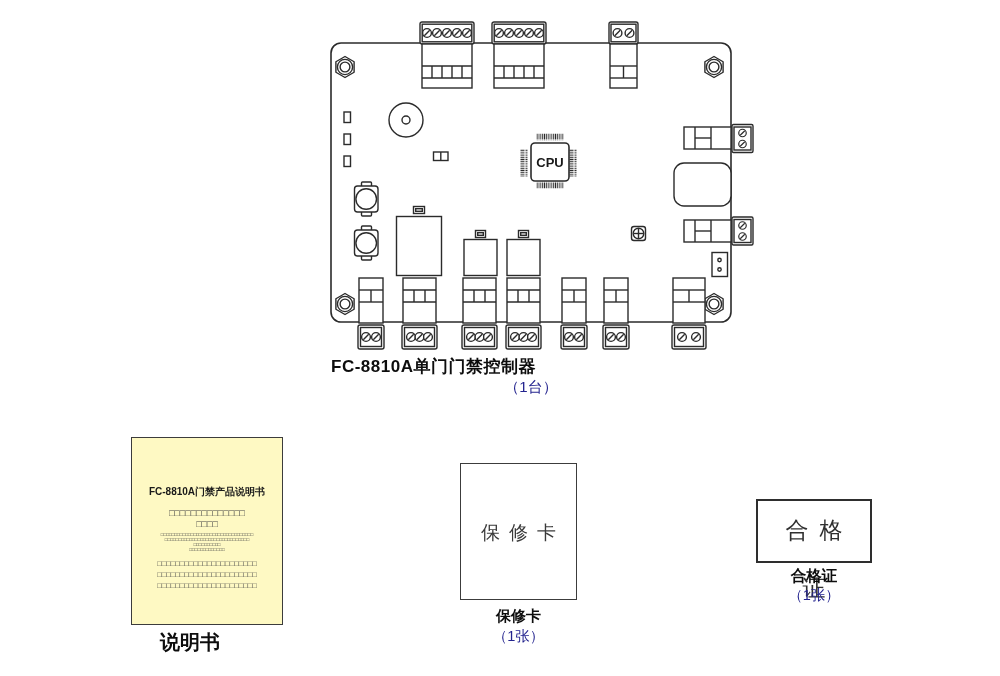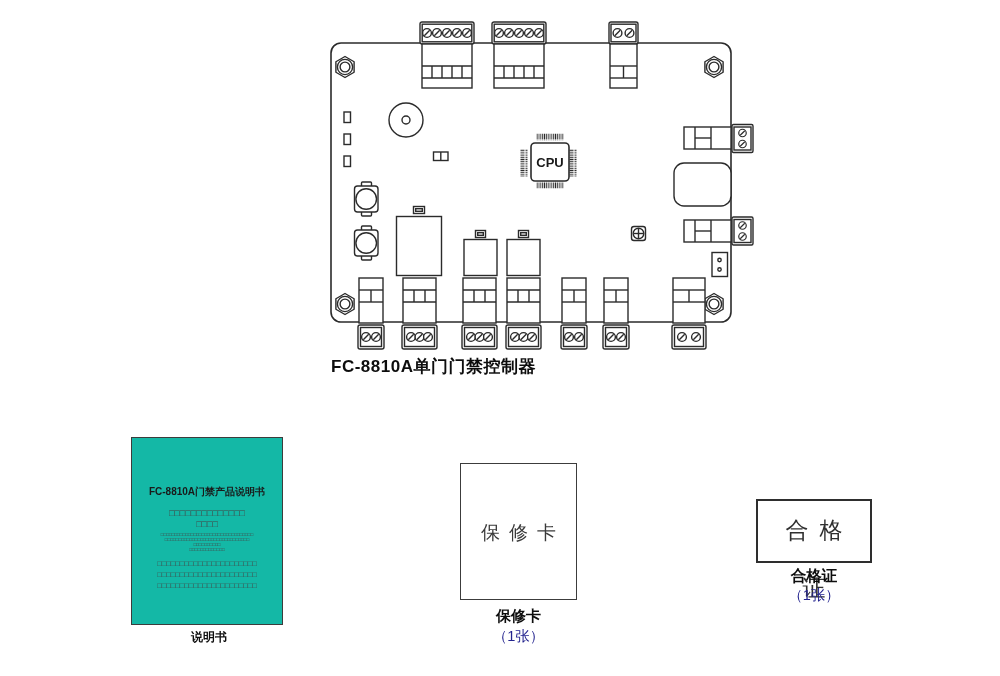--- a/index.html
+++ b/index.html
@@ -15,33 +15,33 @@
   }
   .canvas{position:absolute;inset:0;width:1000px;height:676px;background:#fff;text-decoration:underline;}
   svg.boardart{position:absolute;left:0;top:0;stroke:var(--line);fill:none;stroke-width:1.4;}
   .abs{position:absolute;}
   
   .board-caption{left:331px;top:355px;width:400px;
     font-size:17px;font-weight:bold;letter-spacing:.5px;color:#0d0d0d;}
   .board-qty{left:331px;top:378px;width:400px;text-align:center;
     font-size:15px;color:var(--accent-blue);}
   
-  .manual-box{left:131px;top:437px;width:152px;height:188px;border:1px solid #3c3c3c;background:#14b8a6;}
+  .manual-box{left:131px;top:437px;width:152px;height:188px;border:1px solid #3c3c3c;background:#fef9c3;}
   .m-title{margin-top:47px;text-align:center;font-size:10px;font-weight:bold;color:#1a1a1a;}
   .m-lines{margin-top:9px;text-align:center;color:#454545;}
   .ml{white-space:nowrap;overflow:hidden;}
   .ml.r1{font-size:9px;line-height:11px;}
   .ml.r2{font-size:9px;line-height:10px;}
   .ml.tiny{font-size:4.5px;line-height:5px;}
   .ml.gap{margin-top:3px;}
   .ml.big{font-size:7.5px;line-height:11px;}
   .ml.biggap{margin-top:6px;}
   .cap{font-weight:bold;text-align:center;color:#0d0d0d;}
   .qty{text-align:center;color:var(--accent-blue);}
-  .manual-cap{left:133px;top:629px;width:152px;font-size:12px;}
+  .manual-cap{left:114px;top:629px;width:152px;font-size:20px;}
   .manual-qty{left:131px;top:652px;width:152px;font-size:16px;}
   
   .warranty-box{left:460px;top:463px;width:117px;height:137px;border:1.5px solid #3c3c3c;background:#fff;
     text-align:center;}
   .warranty-box span{display:inline-block;margin-top:56px;font-family:"DejaVu Serif","Liberation Serif",serif;
     font-size:19px;letter-spacing:9px;padding-left:9px;color:#3a3a3a;}
   .warranty-cap{left:460px;top:607px;width:117px;font-size:15px;}
   .warranty-qty{left:460px;top:627px;width:117px;font-size:14.5px;}
   
   .cert-box{left:756px;top:499px;width:116px;height:64px;border:2px solid #2e2e2e;background:#fff;
@@ -237,20 +237,21 @@
         <line x1="16" y1="12" x2="16" y2="24"></line>
         <rect x="-1" y="47" width="34" height="24" rx="2" fill="#fff"></rect>
         <rect x="1.5" y="49.5" width="29" height="19" fill="#fff"></rect>
         <use href="#screw" transform="translate(9,59)"></use>
         <use href="#screw" transform="translate(23,59)"></use>
       </g>
     </g>
   </svg>
 
   <div class="abs board-caption">FC-8810A单门门禁控制器</div>
+  <div class="abs board-qty">（1台）</div>
 
   <div class="abs manual-box">
     <div class="m-title">FC-8810A门禁产品说明书</div>
     <div class="m-lines">
       <div class="ml r1">□□□□□□□□□□□□□□</div>
       <div class="ml r2">□□□□</div>
       <div class="ml tiny gap">□□□□□□□□□□□□□□□□□□□□□□□□□□□□□□□□□□</div>
       <div class="ml tiny">□□□□□□□□□□□□□□□□□□□□□□□□□□□□□□□</div>
       <div class="ml tiny">□□□□□□□□□□</div>
       <div class="ml tiny">□□□□□□□□□□□□□</div>

